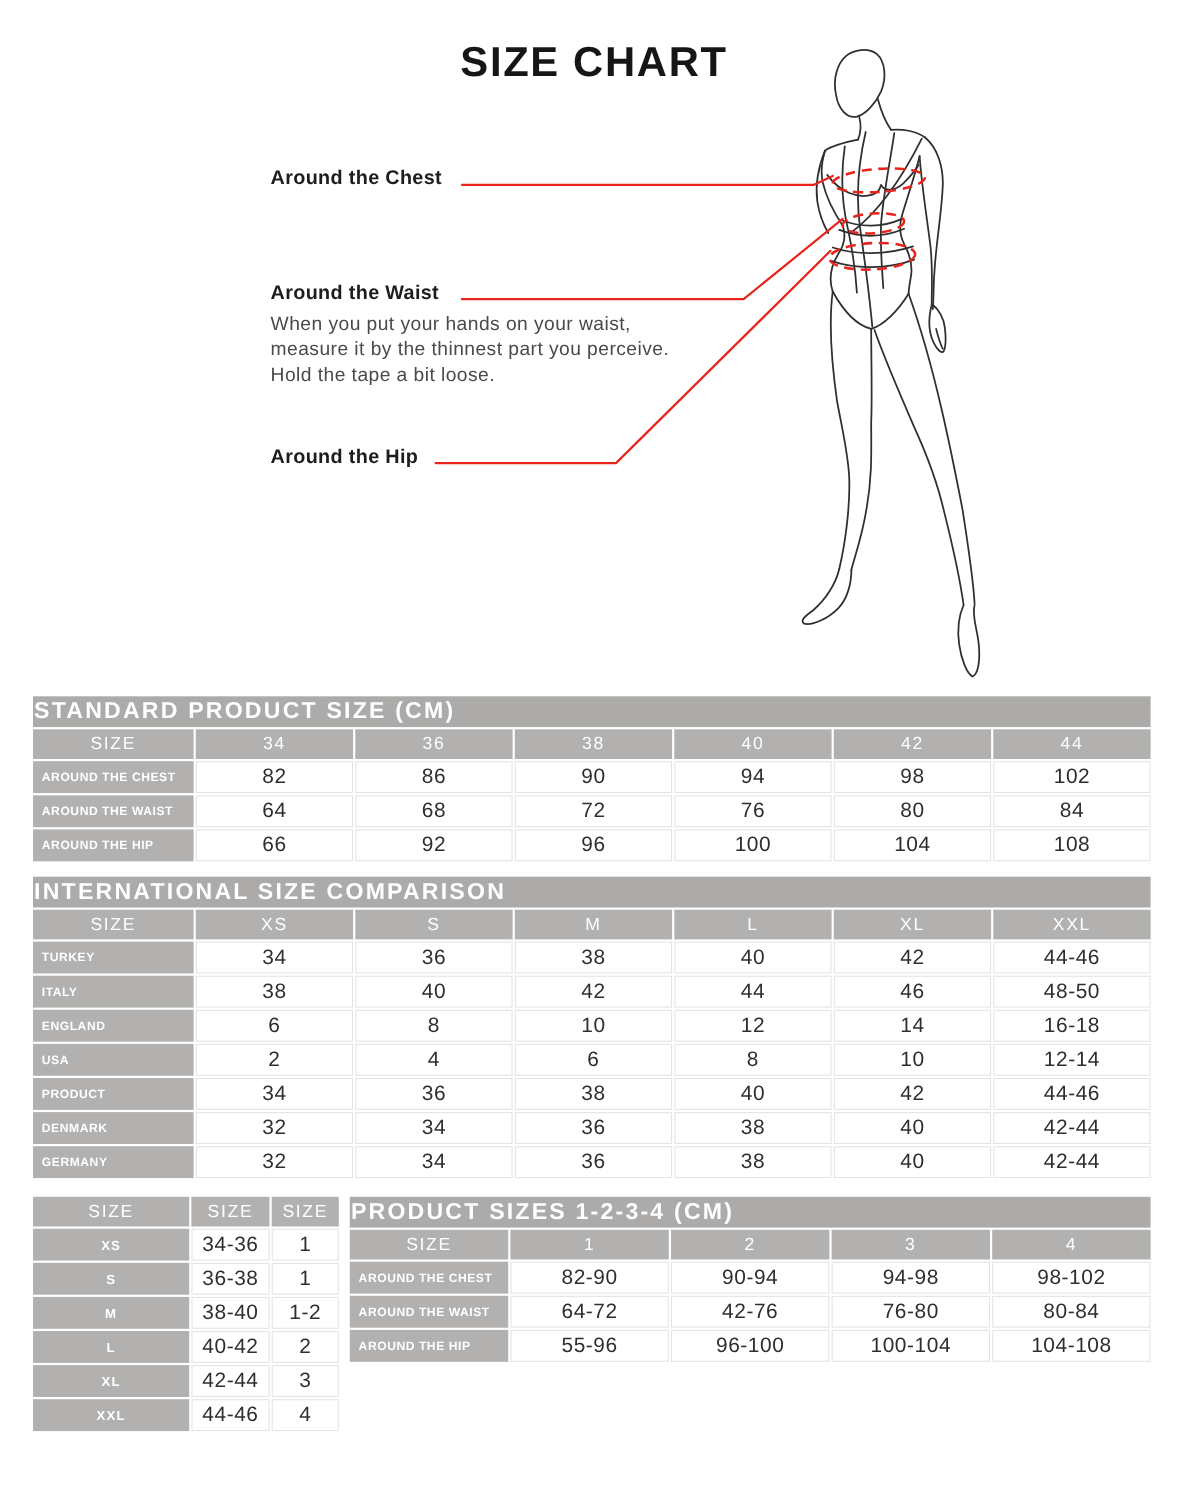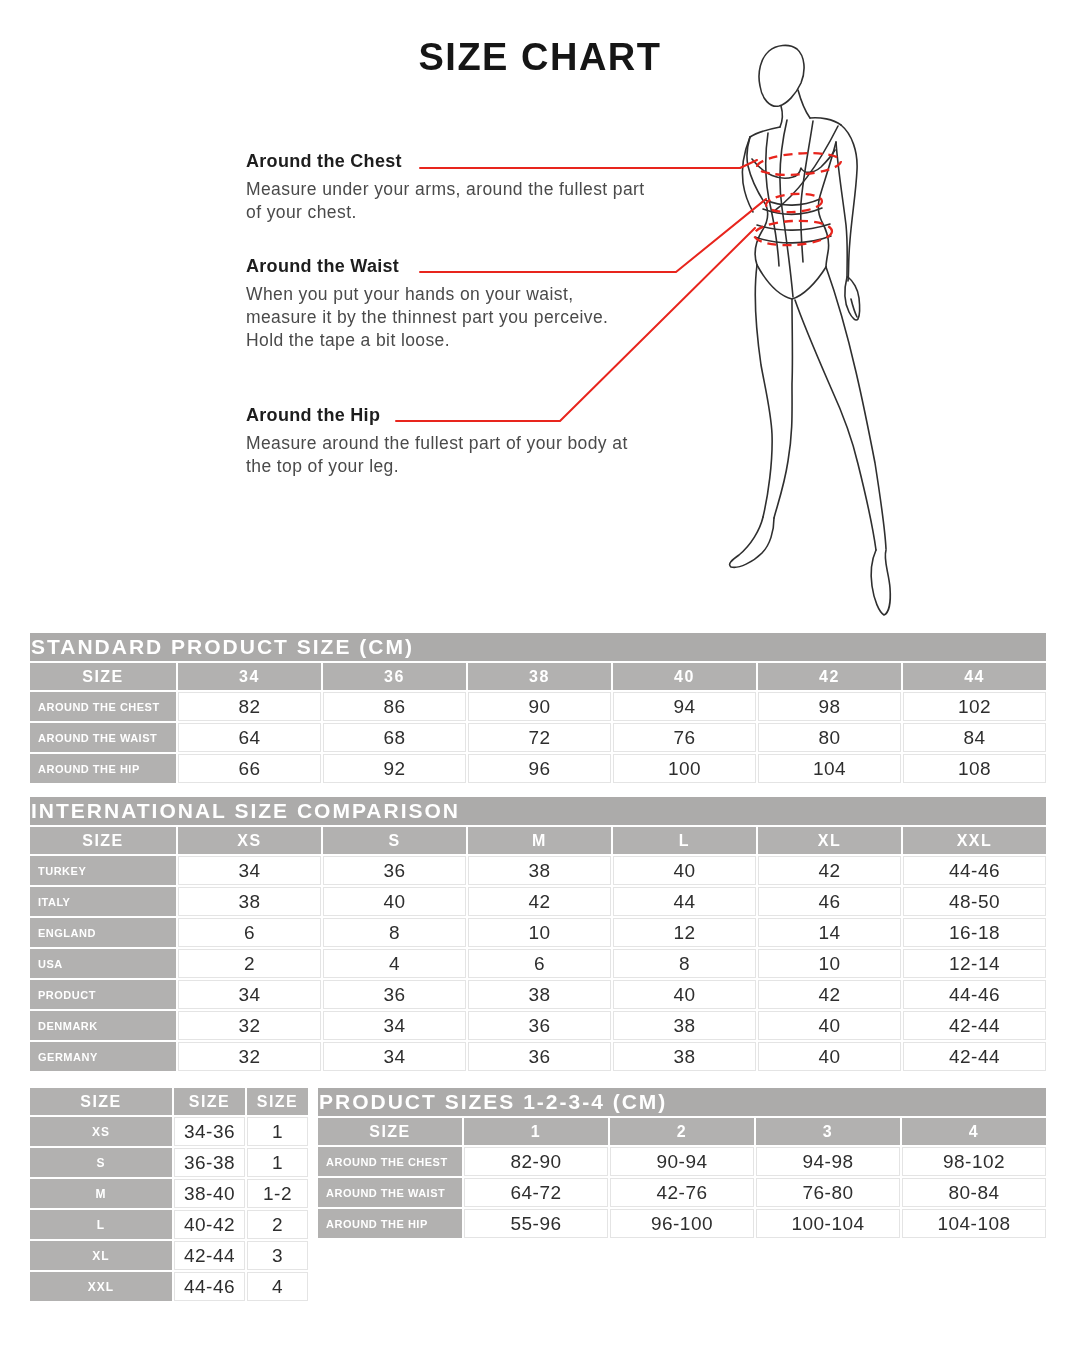--- a/index.html
+++ b/index.html
@@ -34,21 +34,21 @@
   tr.title-row { height:28px; }
   tr.head-row  { height:27px; }
   tr.data-row  { height:29px; }
 
   td.ttl {
     background:#acabaa; color:#ffffff; 
     font-size:21px; font-weight:bold; letter-spacing:2px;
   }
   th.hd {
     background:#b2b1b0; color:#ffffff; text-align:center;
-    font-size:16px; font-weight:bold; letter-spacing:1.5px;
+    font-size:16px; font-weight:normal; letter-spacing:1.5px;
   }
   td.lab {
     background:#b2b1b0; color:#ffffff; text-align:left; padding-left:8px;
     font-size:11px; font-weight:bold; letter-spacing:0.5px;
   }
   td.labc {
     background:#b2b1b0; color:#ffffff; text-align:center;
     font-size:12px; font-weight:bold; letter-spacing:1px;
   }
   td.val {
@@ -101,29 +101,27 @@
       <ellipse cx="799" cy="164" rx="42" ry="10.5" transform="rotate(-4 799 164)"></ellipse>
       <ellipse cx="794" cy="203" rx="28" ry="9" transform="rotate(-4 794 203)"></ellipse>
       <ellipse cx="793" cy="233" rx="39" ry="12" transform="rotate(-3 793 233)"></ellipse>
     </g>
   </svg>
 
   <div class="page-title">SIZE CHART</div>
 
   <div class="ann" id="ann-chest">
     <div class="ann-title">Around the Chest</div>
-    <div class="ann-body">Measure under your arms, around the fullest part of your chest.</div>
   </div>
   <div class="ann" id="ann-waist">
     <div class="ann-title">Around the Waist</div>
     <div class="ann-body">When you put your hands on your waist, measure it by the thinnest part you perceive. Hold the tape a bit loose.</div>
   </div>
   <div class="ann" id="ann-hip">
     <div class="ann-title">Around the Hip</div>
-    <div class="ann-body">Measure around the fullest part of your body at the top of your leg.</div>
   </div>
 
   <table class="tbl" id="t1">
     <colgroup>
         <col style="width:146px">
         <col style="width:143px">
         <col style="width:143px">
         <col style="width:143px">
         <col style="width:143px">
         <col style="width:143px">

